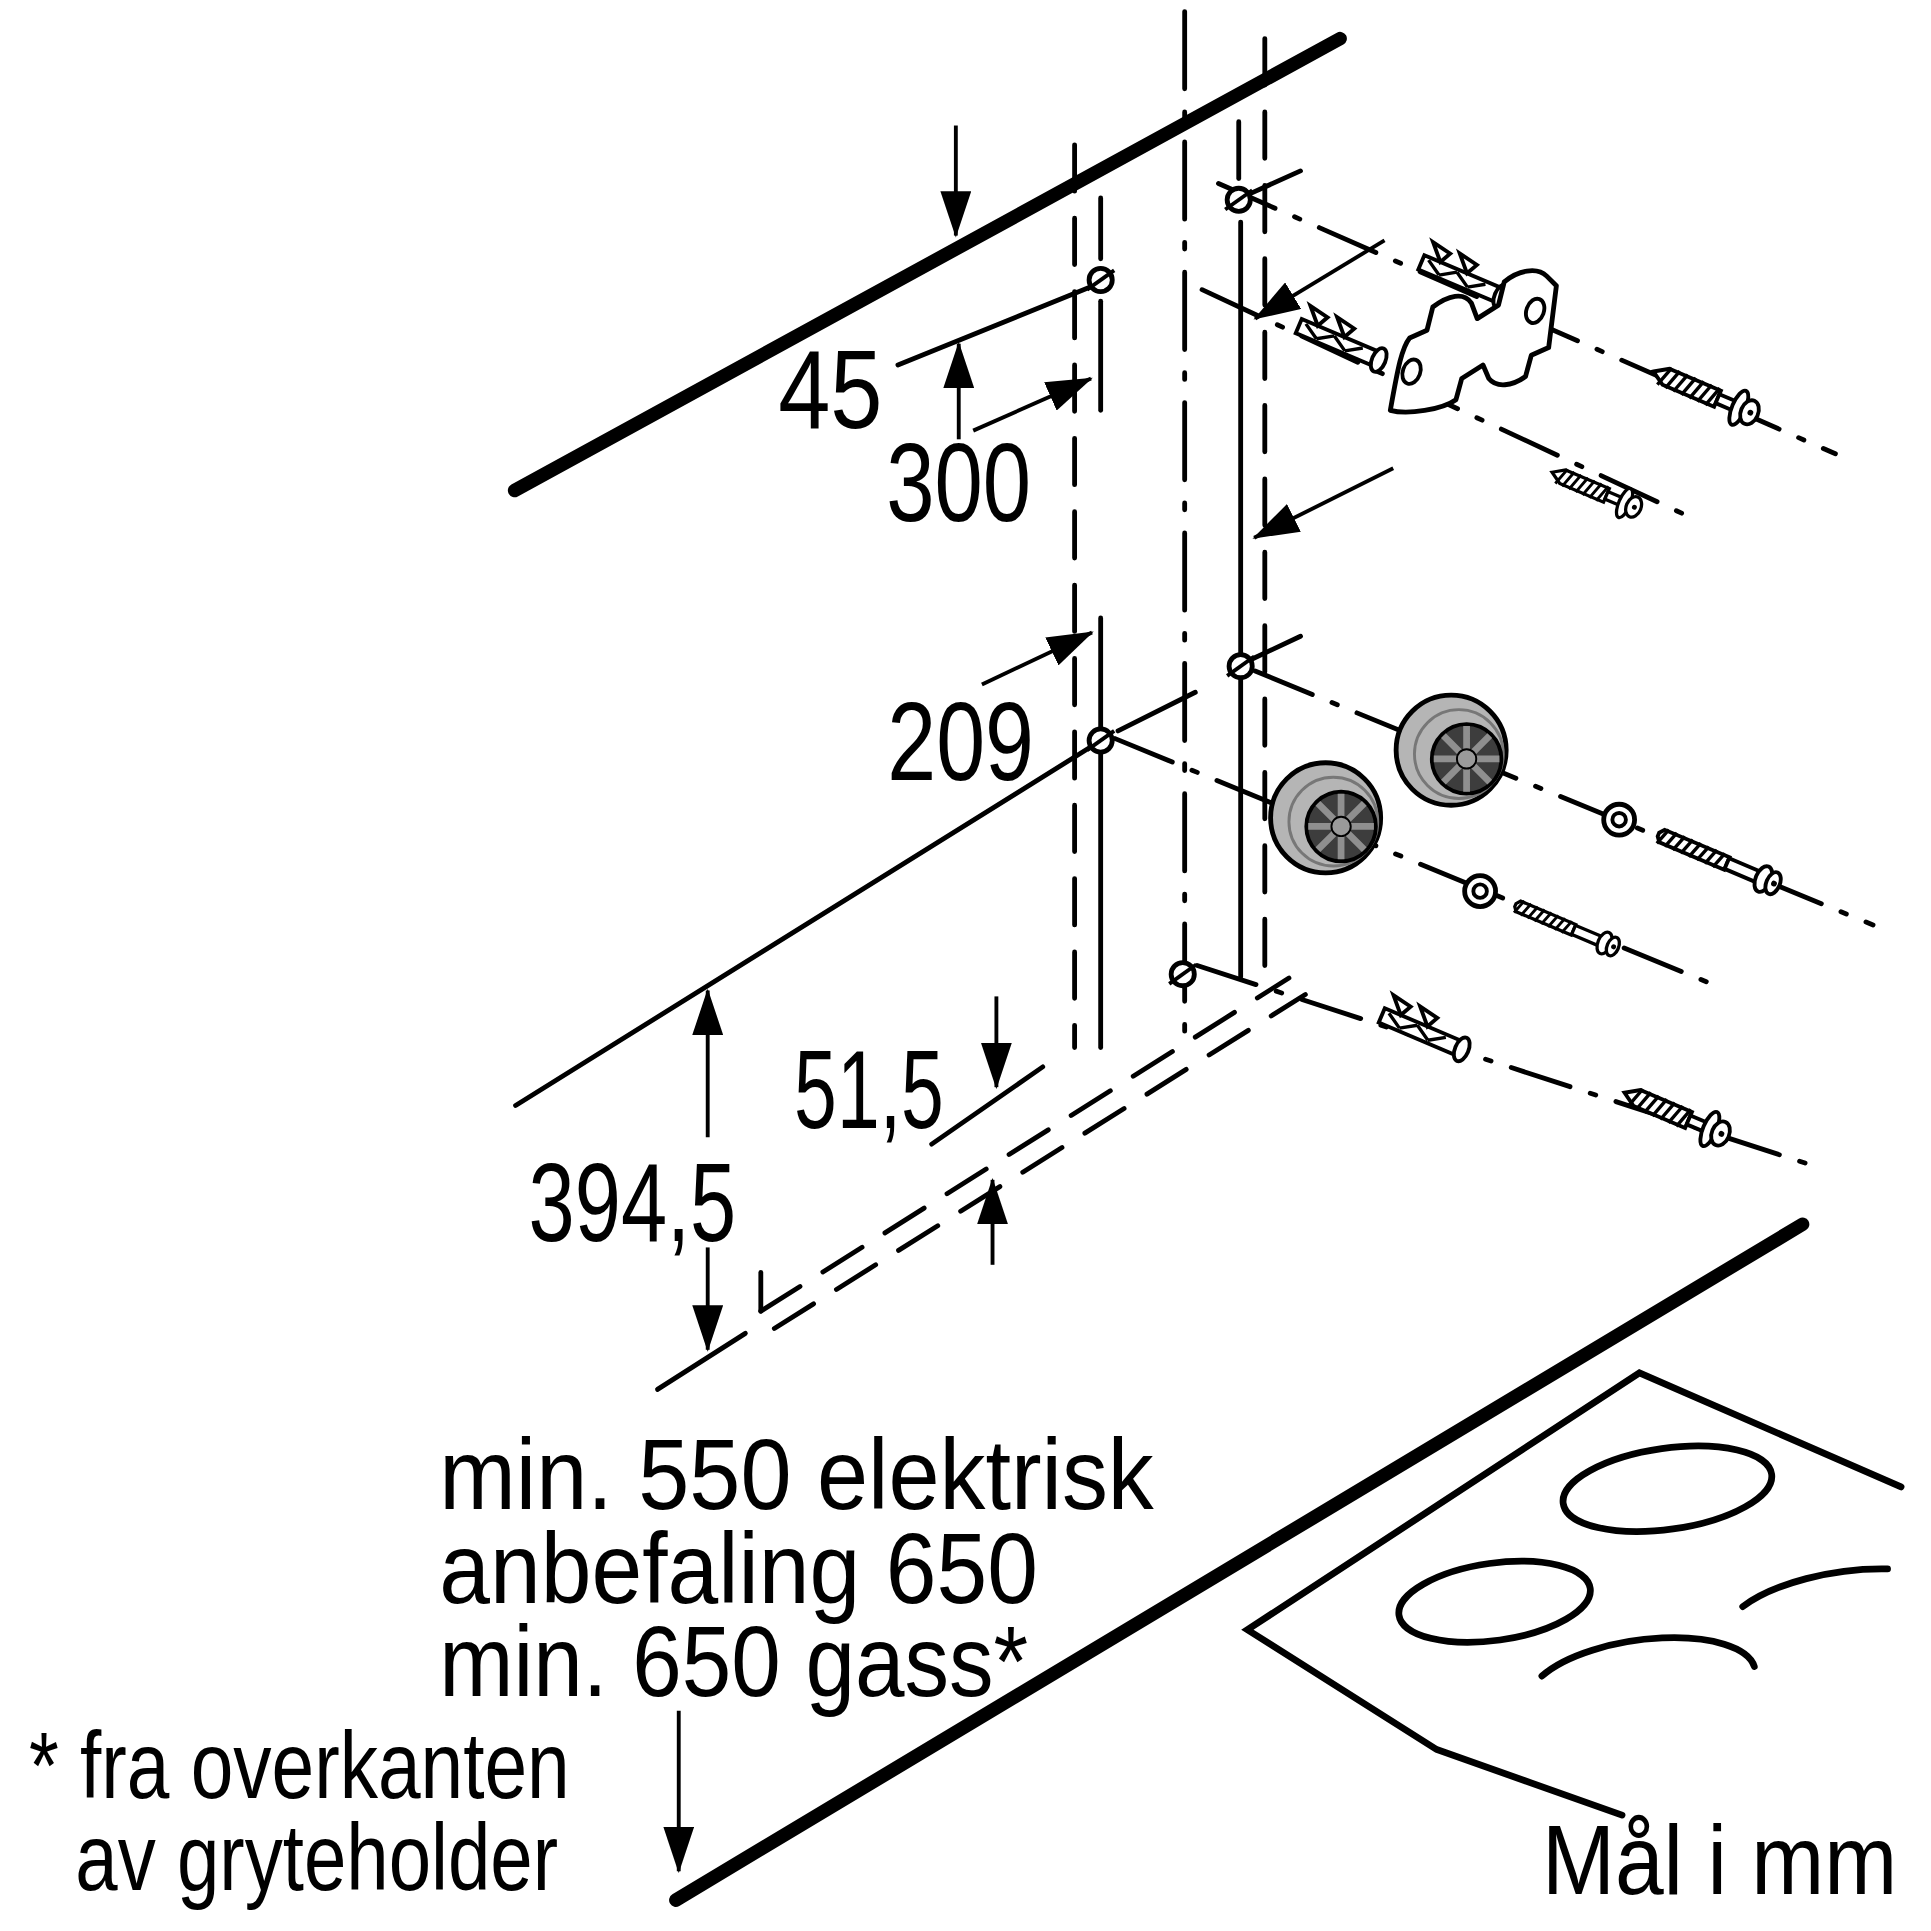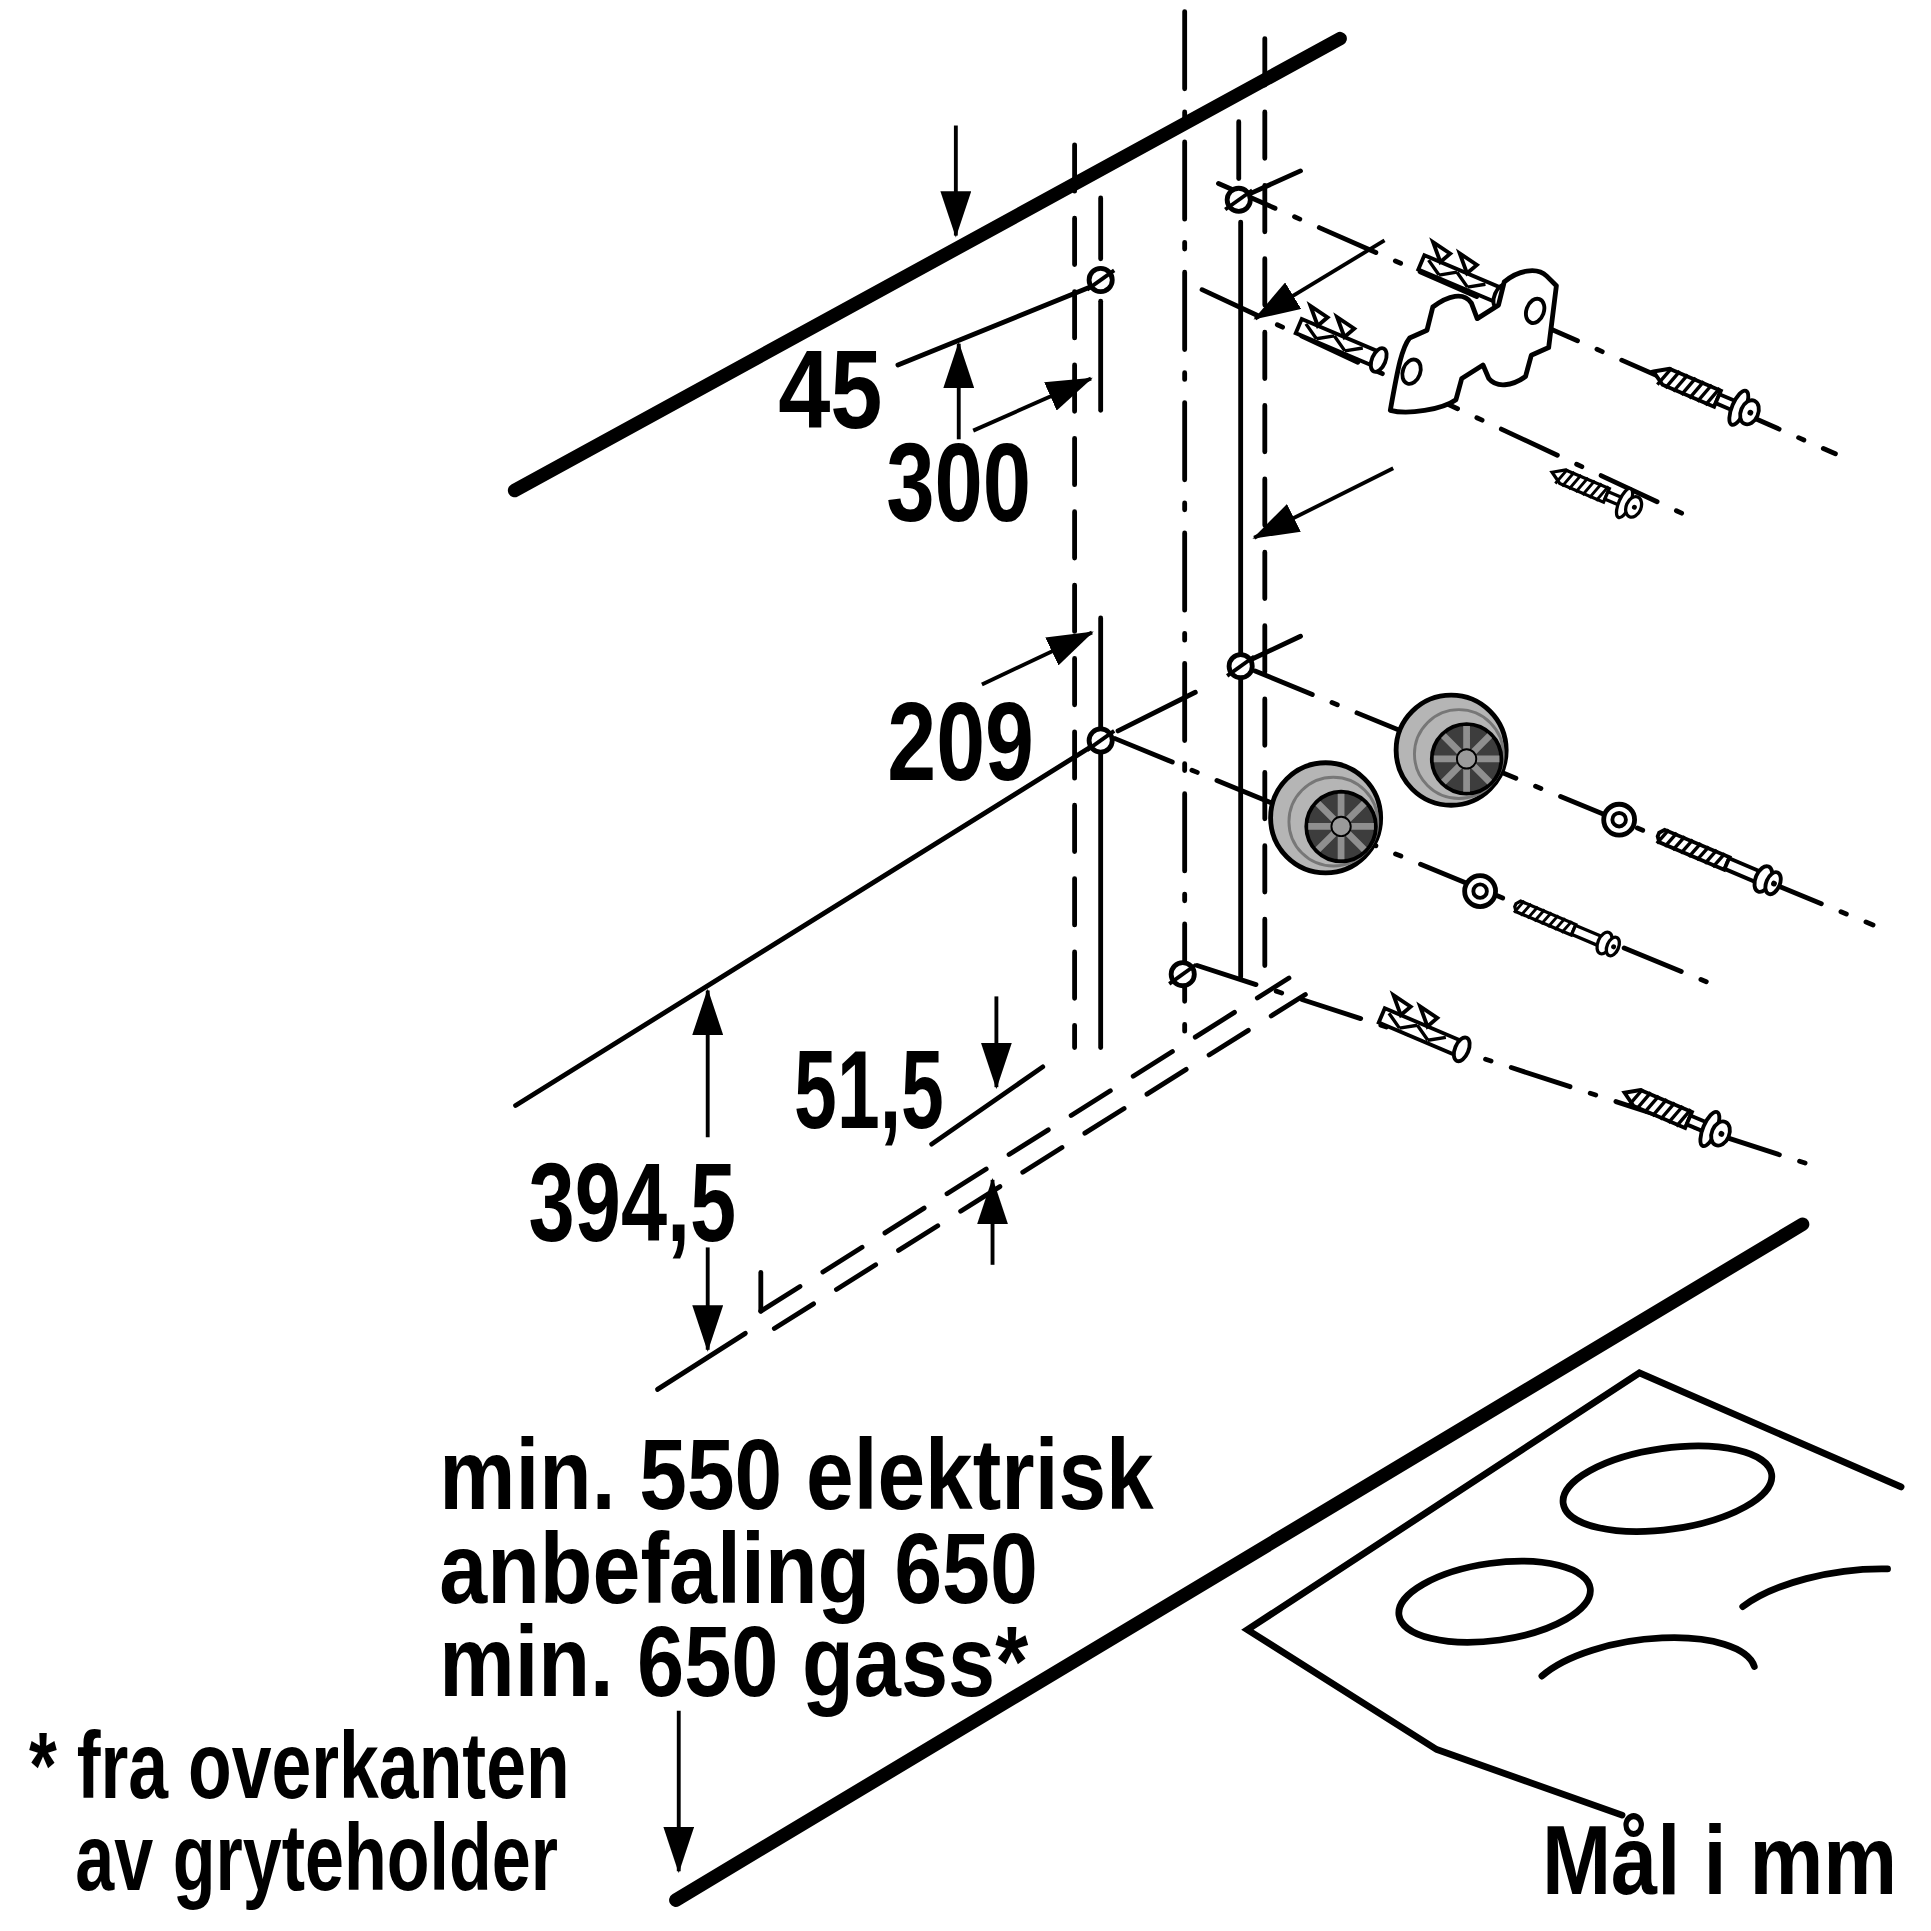--- a/index.html
+++ b/index.html
@@ -1,17 +1,17 @@
 <!DOCTYPE html>
 <html style="--ink: #000000; --bg: #ffffff; --spacer-body: #b5b5b5; --spacer-bore: #3d3d3d; --spacer-spoke: #8f8f8f;"><head>
 <meta charset="utf-8">
 <style>
   :root{ --ink:#000; --bg:#fff; --spacer-body:#b5b5b5; --spacer-bore:#3d3d3d; --spacer-spoke:#8f8f8f; }
   html,body{margin:0;padding:0;background:var(--bg);}
-  .stage{width:1931px;height:1931px;position:relative;background:var(--bg);font-weight:bold;}
+  .stage{width:1931px;height:1931px;position:relative;background:var(--bg);}
   svg{display:block}
   .ln{stroke:var(--ink);stroke-width:5;fill:none;stroke-linecap:round}
   .thick{stroke:var(--ink);stroke-width:14;fill:none;stroke-linecap:round}
   .dim{stroke:var(--ink);stroke-width:4;fill:none}
   .cdash{stroke-dasharray:48 28}
   .axis{stroke-dasharray:64 22 6 22}
   .center{stroke-dasharray:80 24 7 24}
   .wh{fill:var(--bg);stroke:var(--ink);stroke-width:4}
   .wh5{fill:var(--bg);stroke:var(--ink);stroke-width:5}
   .hatch{stroke:var(--ink);stroke-width:3.5;fill:none}

